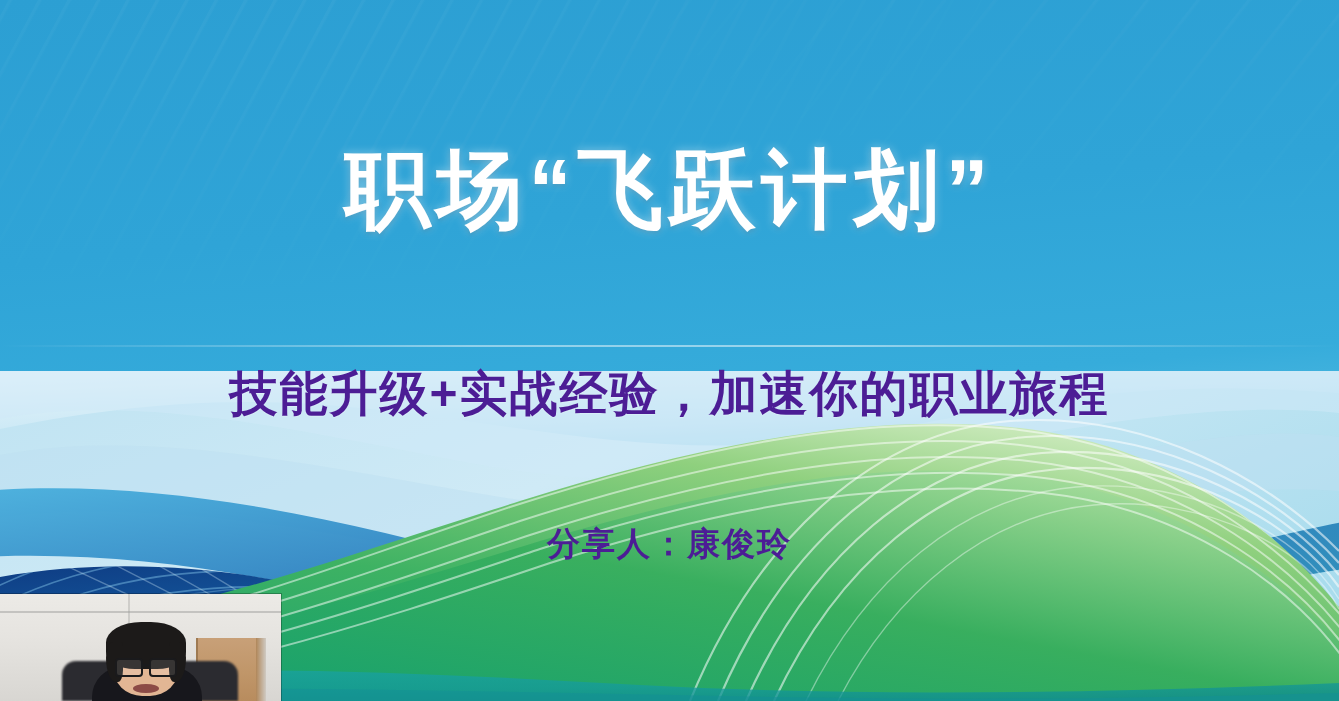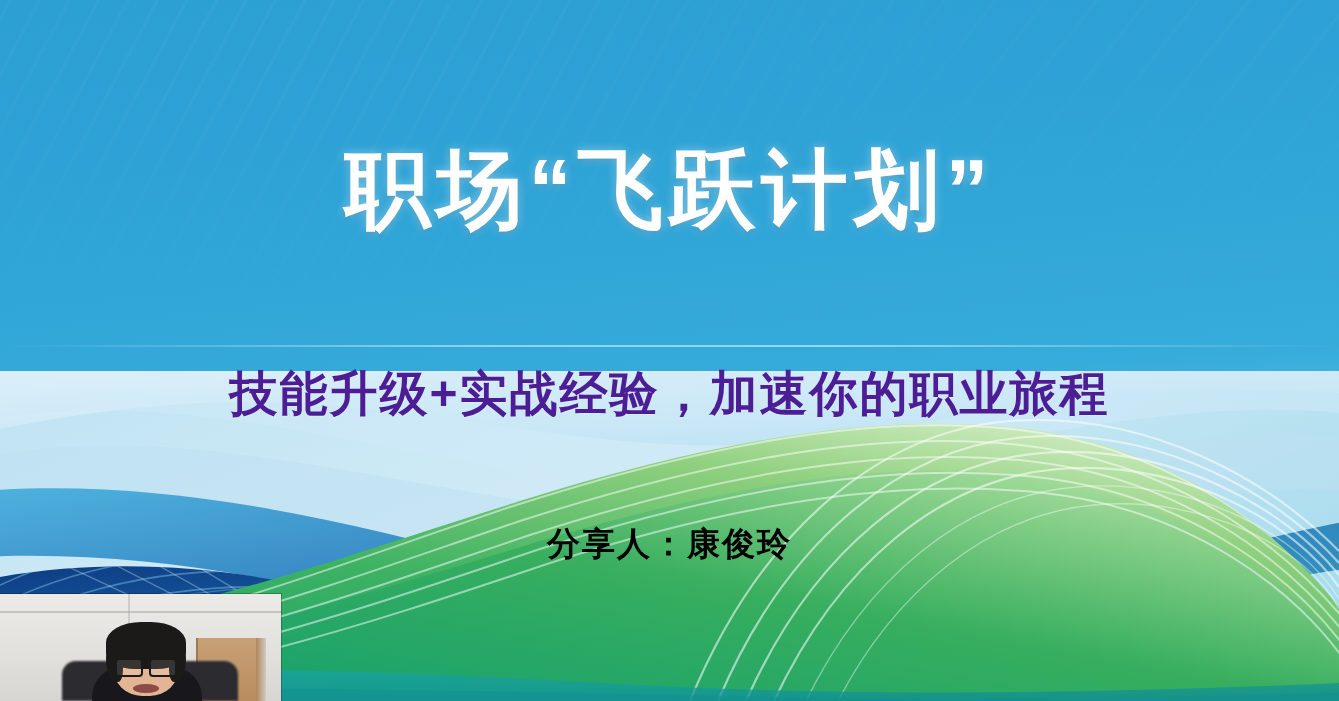--- a/index.html
+++ b/index.html
@@ -96,21 +96,21 @@
     letter-spacing: 2px;
     line-height: 1.1;
     text-shadow: 0 1px 1px rgba(255,255,255,.25);
     white-space: nowrap;
   }
   .slide-presenter {
     position: absolute;
     left: 0; right: 0;
     top: 522px;
     text-align: center;
-    color: #000000;
+    color: #4c1d95;
     font-size: 33px;
     font-weight: 700;
     letter-spacing: 2px;
     white-space: nowrap;
   }
 
   
   .webcam {
     position: absolute;
     left: 0;

